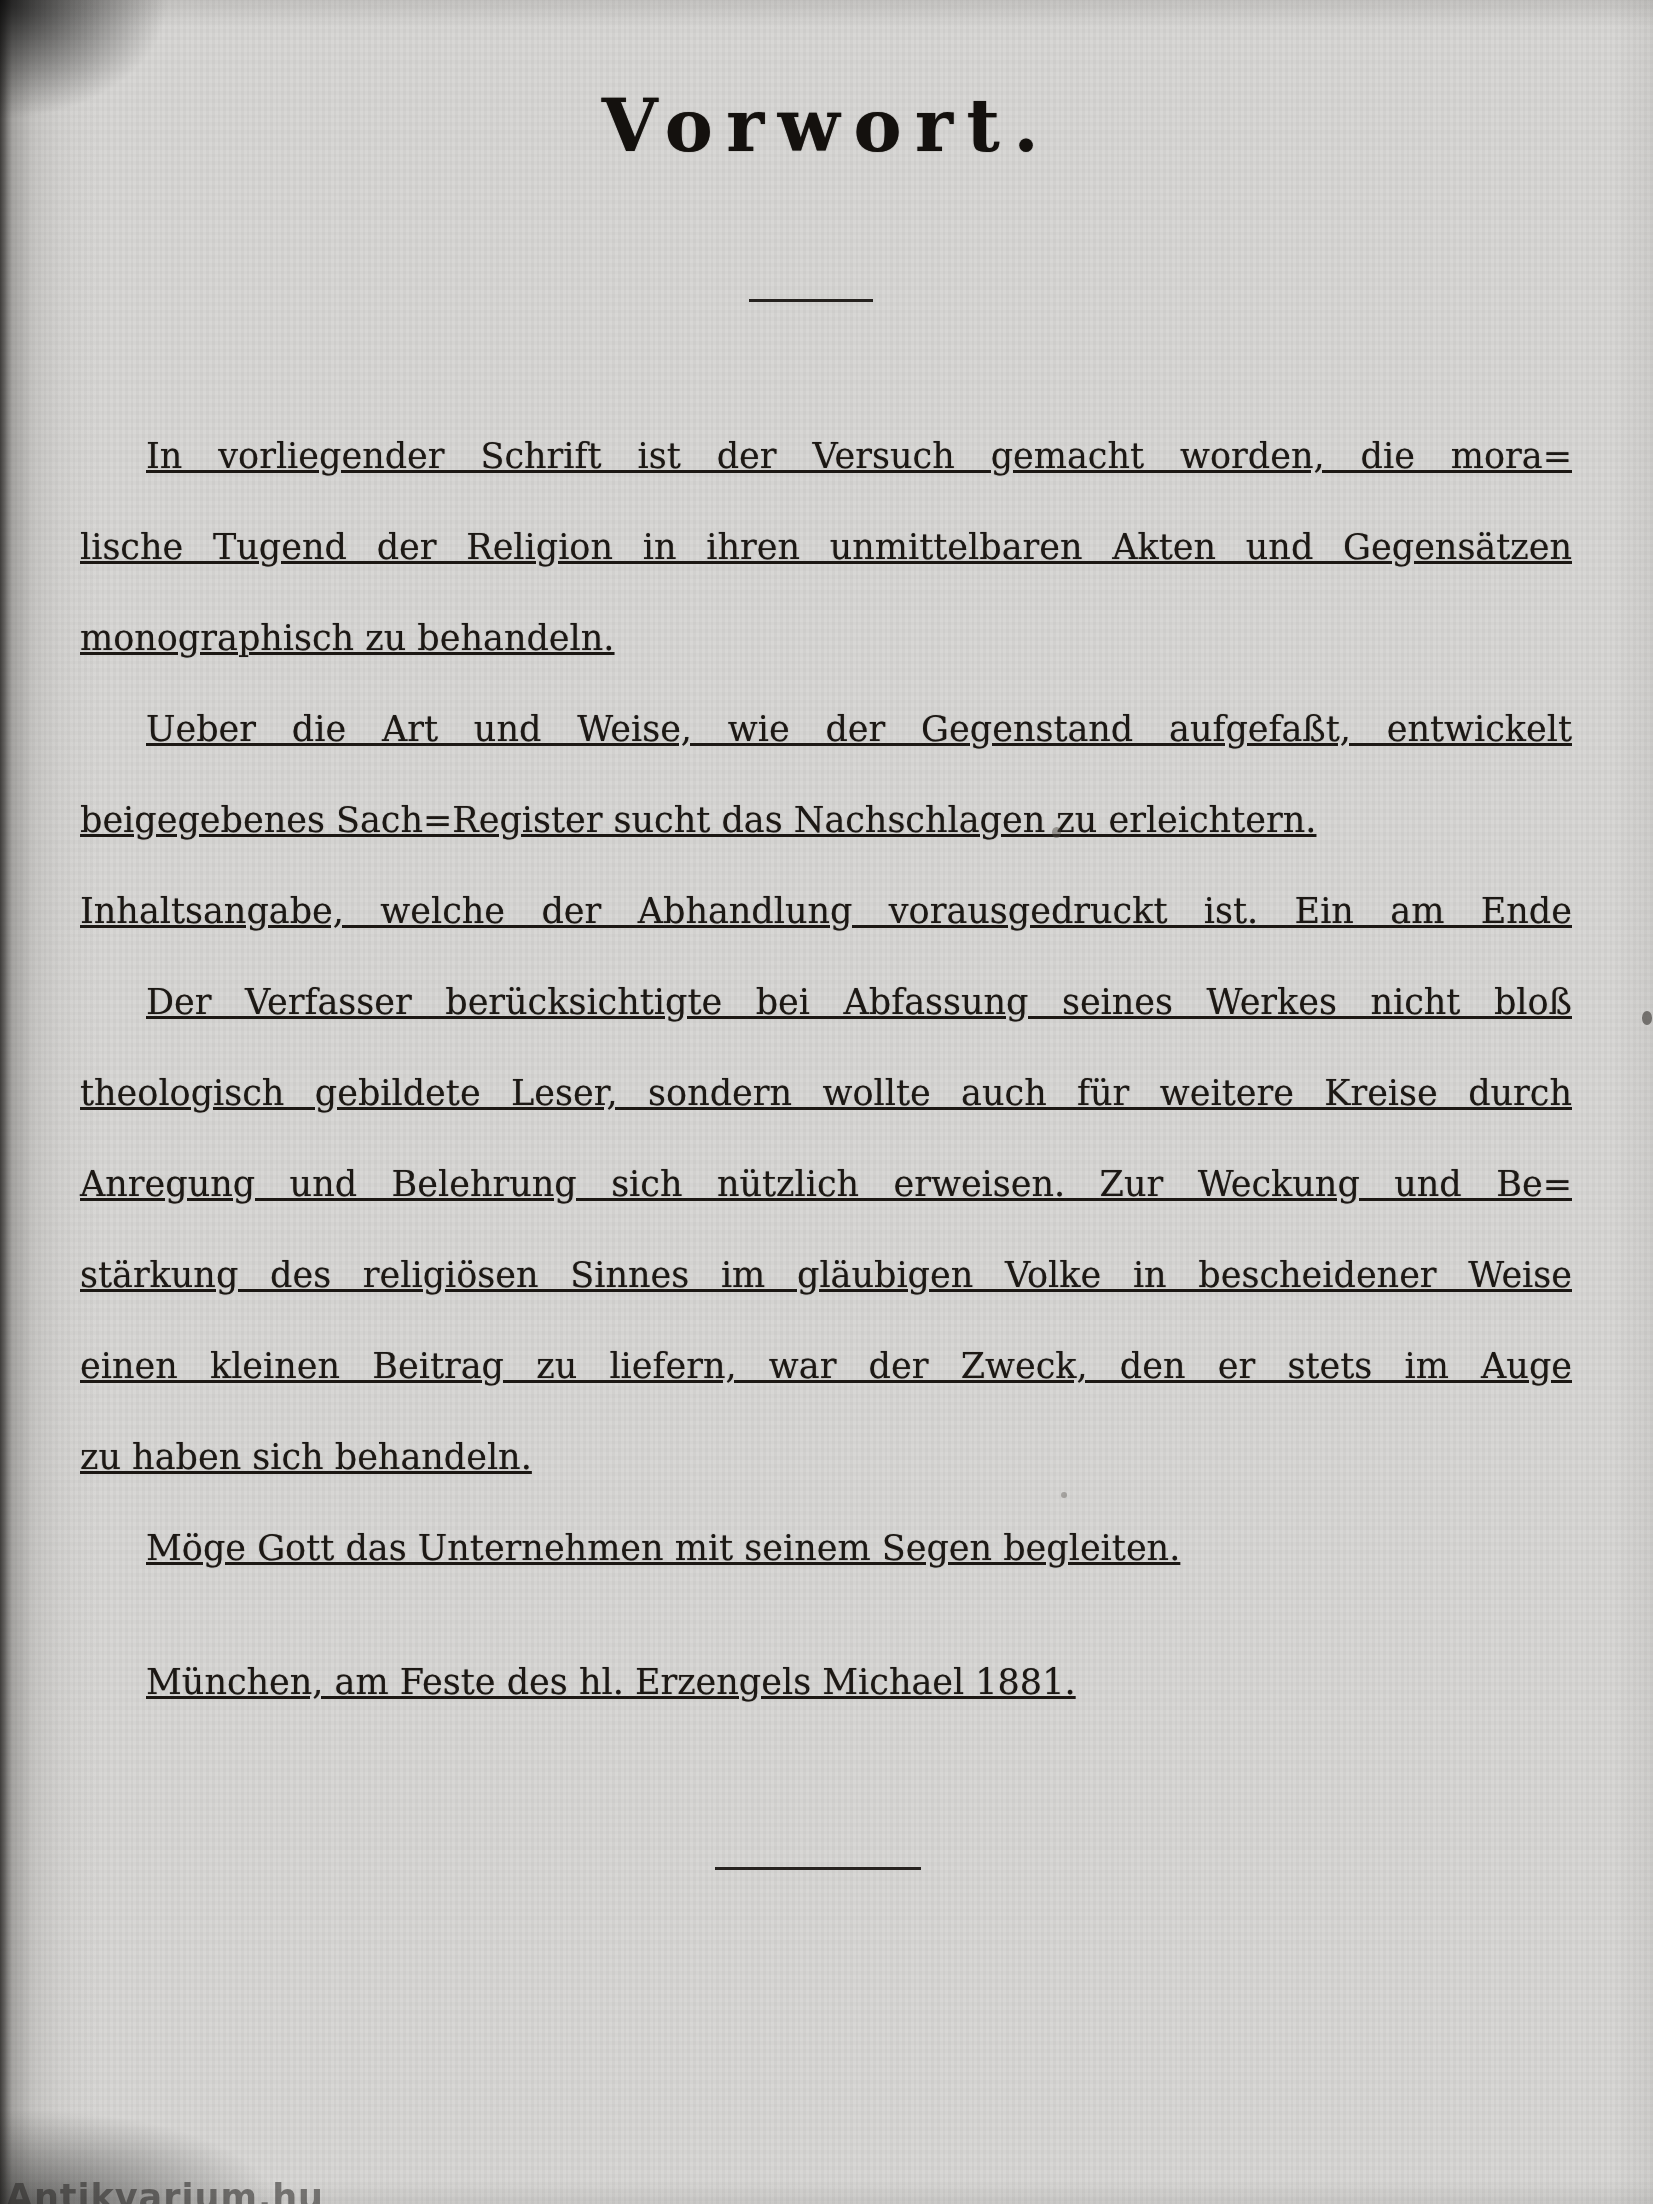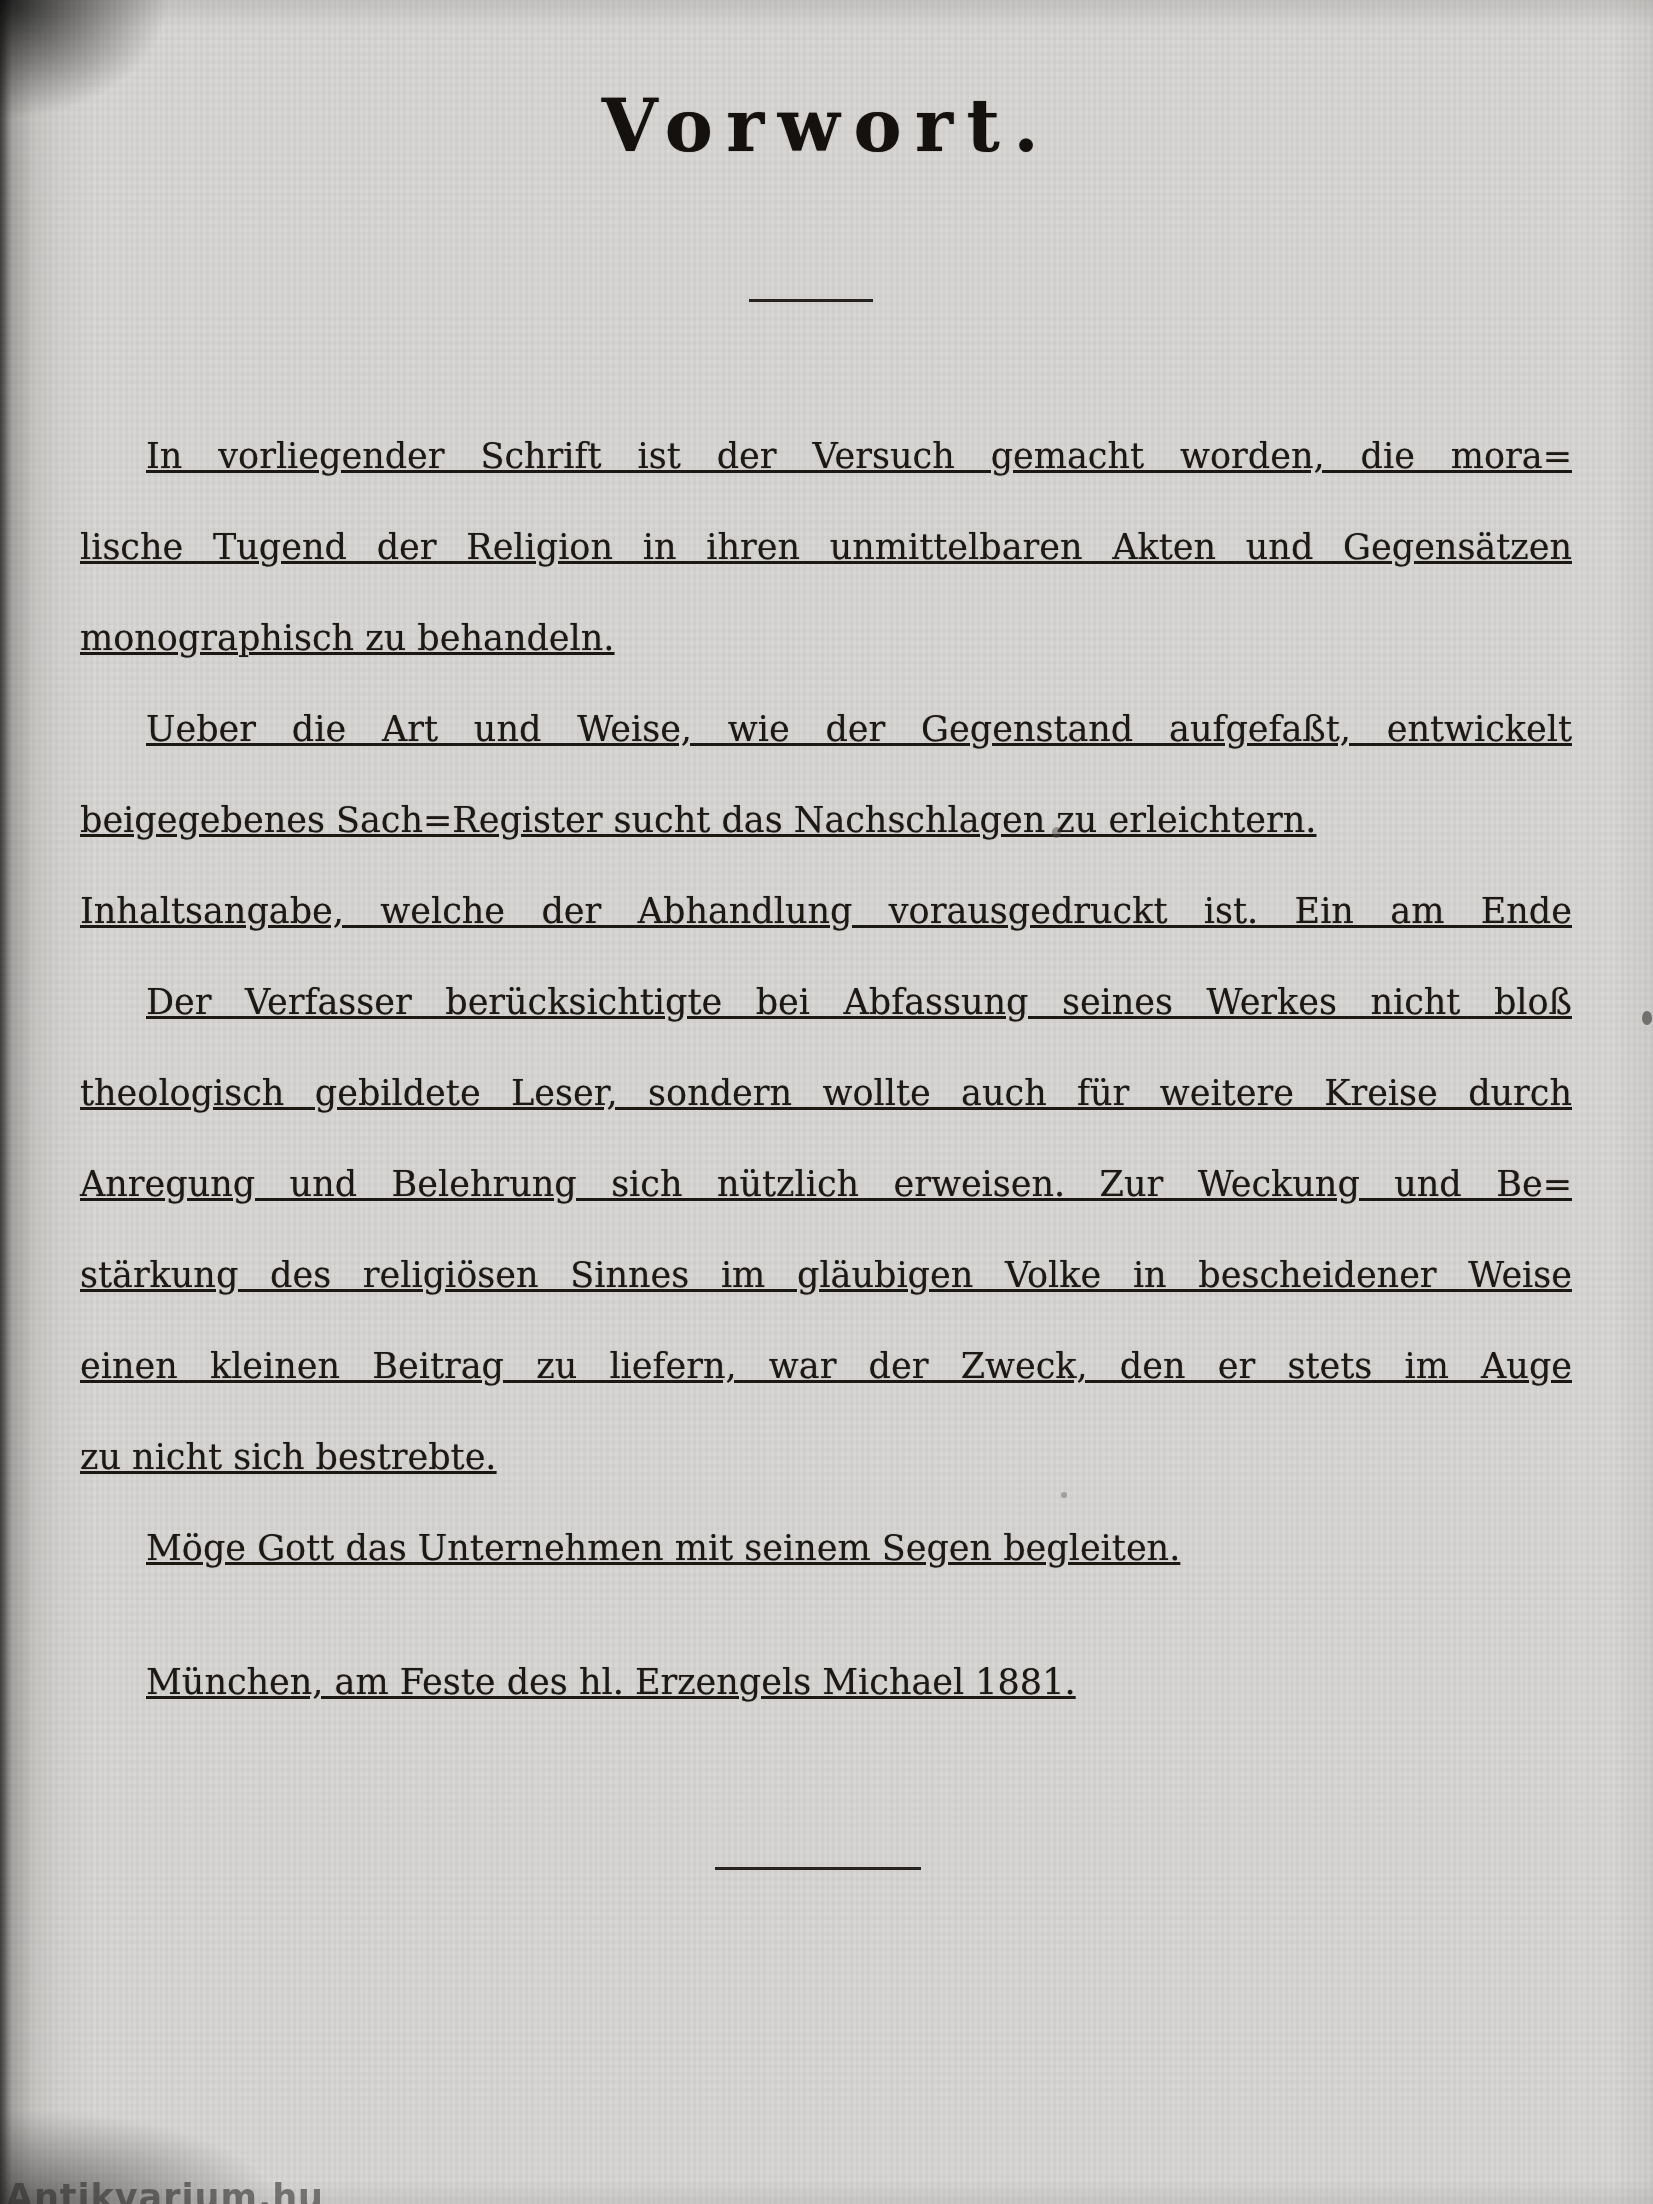--- a/index.html
+++ b/index.html
@@ -84,21 +84,21 @@
         <div class="line first">Ueber die Art und Weise, wie der Gegenstand aufgefaßt, entwickelt</div>
         <div class="line last">beigegebenes Sach=Register sucht das Nachschlagen zu erleichtern.</div>
         <div class="line">Inhaltsangabe, welche der Abhandlung vorausgedruckt ist.  Ein am Ende</div>
       </div>
       <div class="para">
         <div class="line first">Der Verfasser berücksichtigte bei Abfassung seines Werkes nicht bloß</div>
         <div class="line">theologisch gebildete Leser, sondern wollte auch für weitere Kreise durch</div>
         <div class="line">Anregung und Belehrung sich nützlich erweisen.  Zur Weckung und Be=</div>
         <div class="line">stärkung des religiösen Sinnes im gläubigen Volke in bescheidener Weise</div>
         <div class="line">einen kleinen Beitrag zu liefern, war der Zweck, den er stets im Auge</div>
-        <div class="line last">zu nicht sich bestrebte.</div>
+        <div class="line last">zu haben sich behandeln.</div>
       </div>
       <div class="para">
         <div class="line first last">Möge Gott das Unternehmen mit seinem Segen begleiten.</div>
       </div>
       <div class="para gap">
         <div class="line first last">München, am Feste des hl. Erzengels Michael 1881.</div>
       </div>
     </div>
   <div class="rule rule-bottom"></div>
   <div class="watermark">Antikvarium.hu</div>

